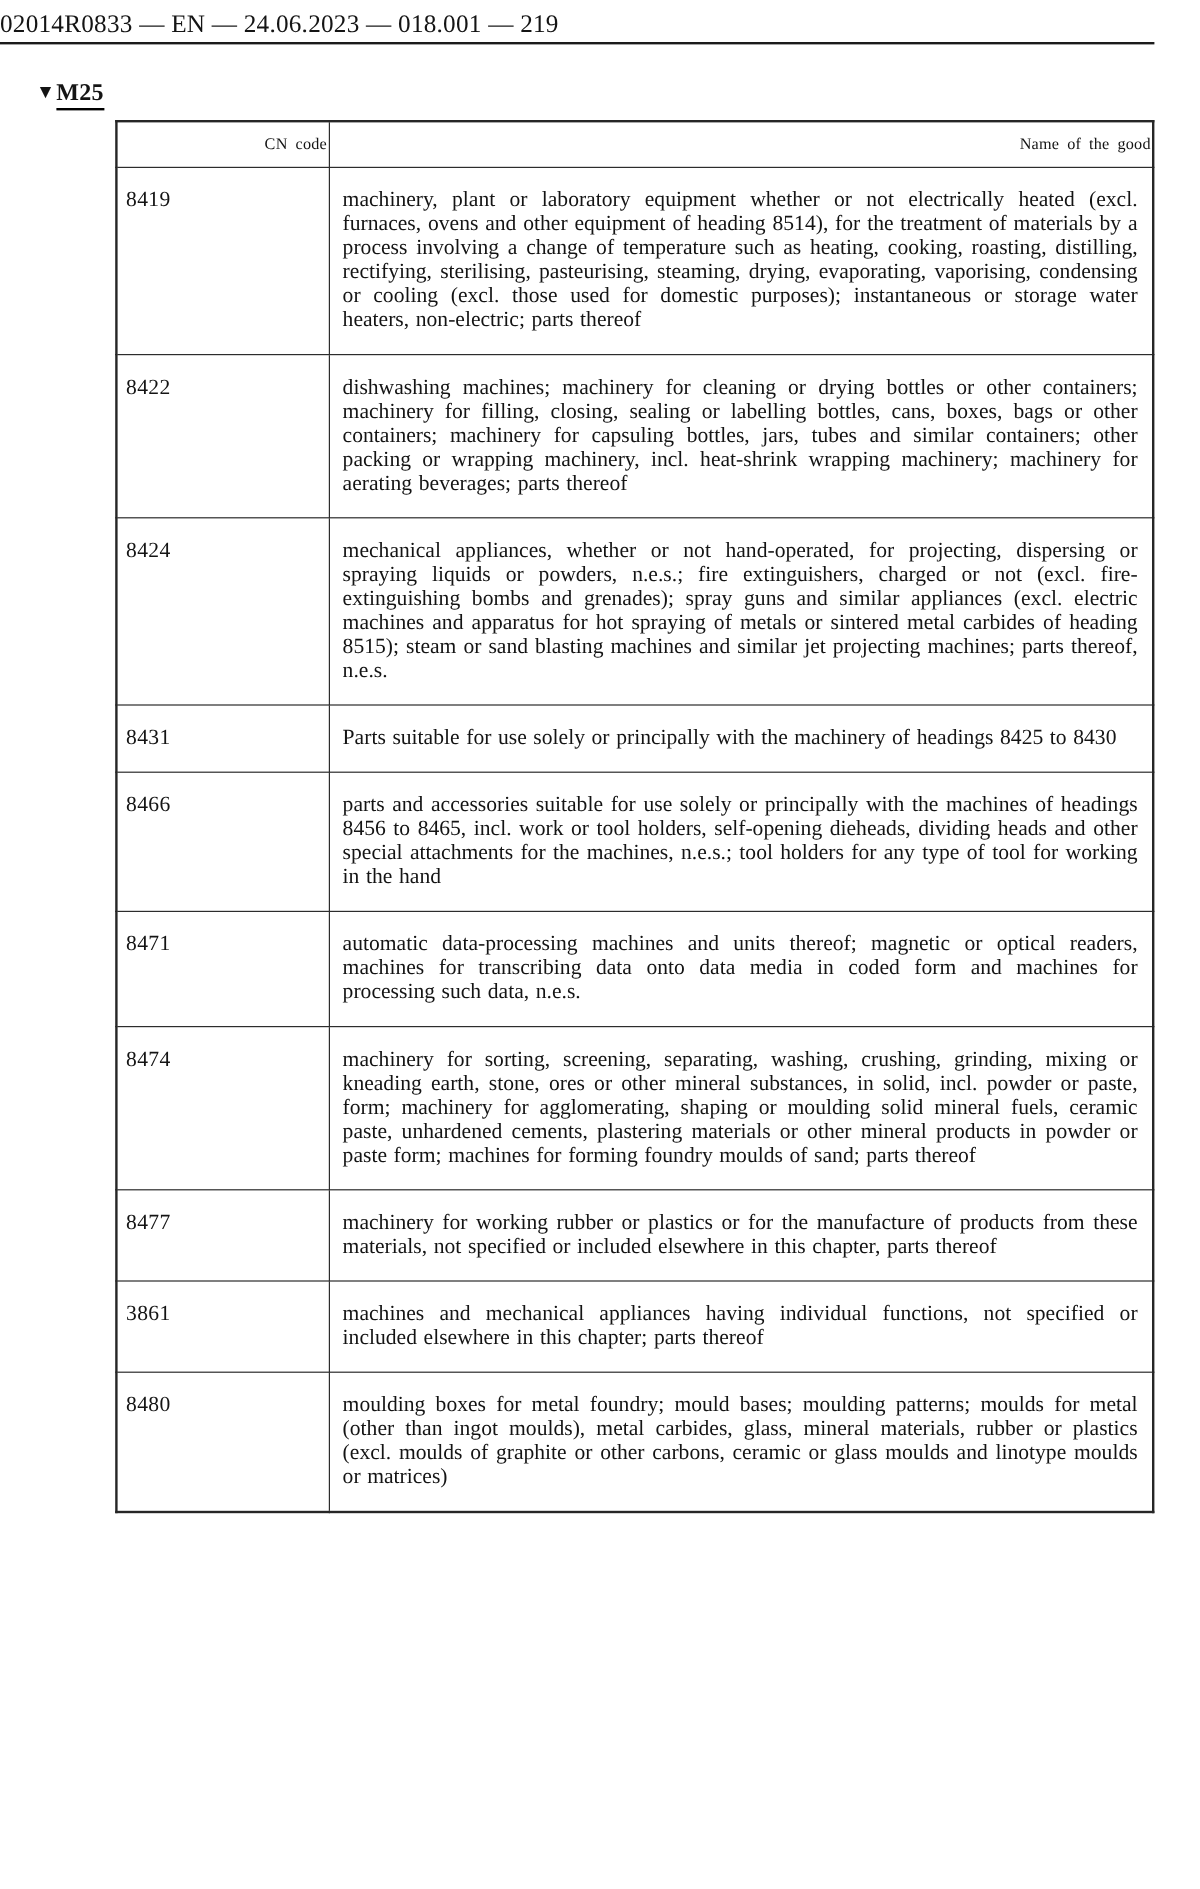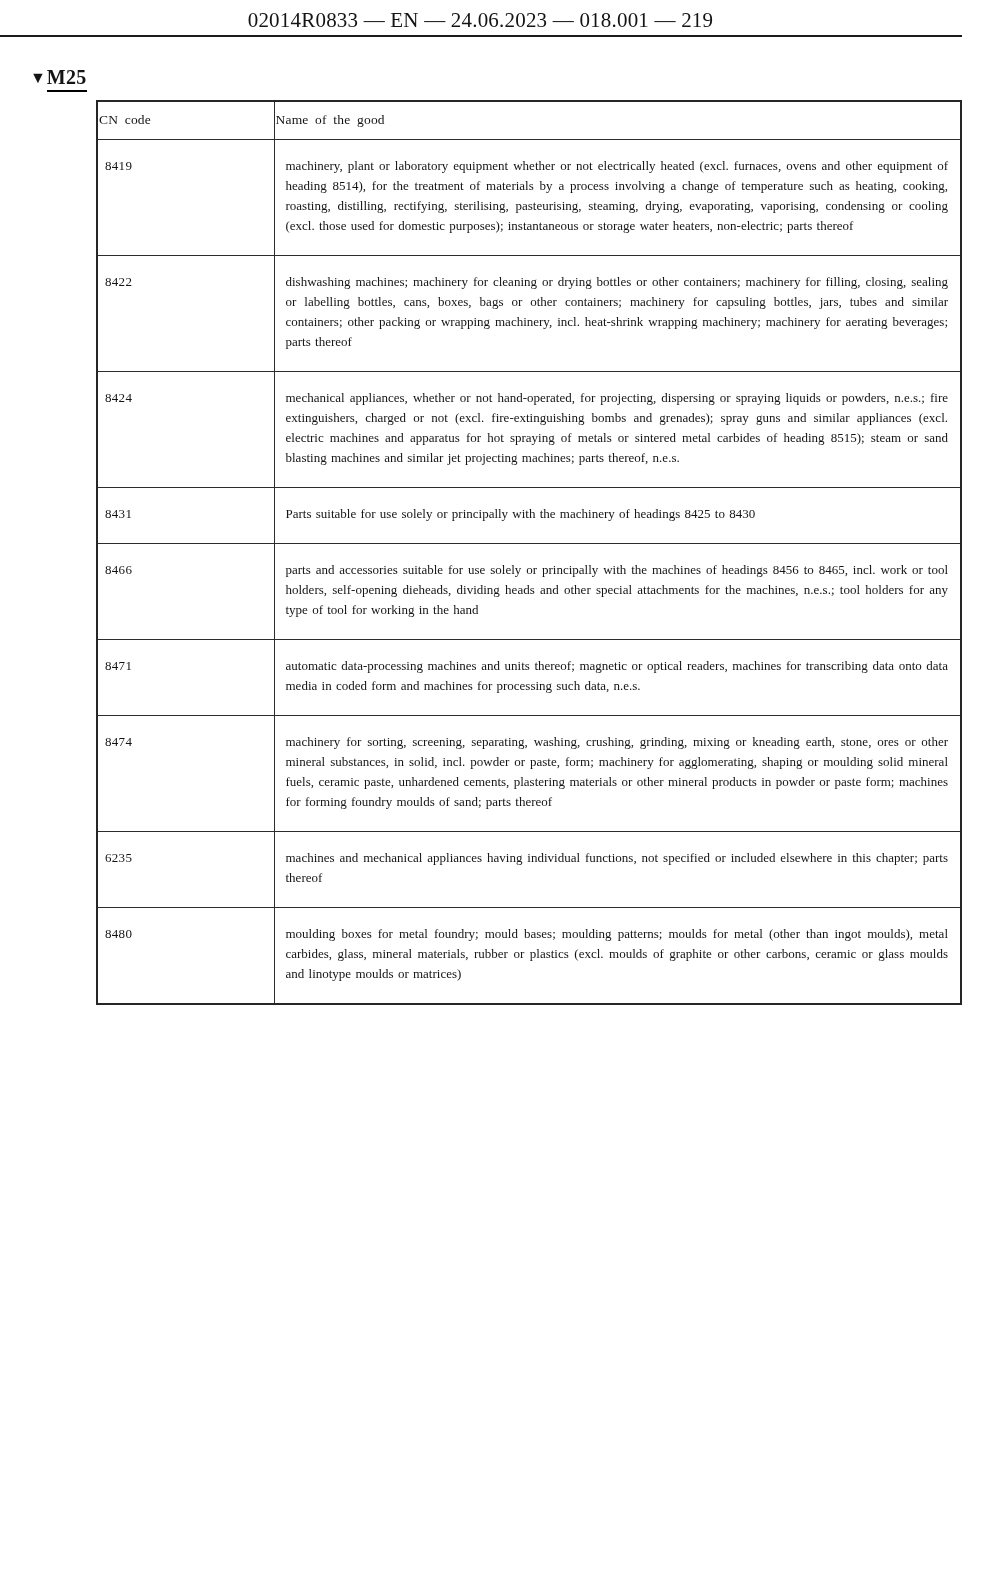--- a/index.html
+++ b/index.html
@@ -7,21 +7,21 @@
     margin: 0; padding: 0;
     width: 1000px; height: 1574px;
     background: #ffffff;
     color: #141414;
     font-family: "Liberation Serif", "DejaVu Serif", serif;
     overflow: hidden;
   }
   .page-header {
     width: 962px;
     padding: 9px 1px 3px 0;
-    text-align: center;
+    text-align: left;
     font-size: 21px;
     line-height: 23px;
     letter-spacing: 0.2px;
     border-bottom: 2px solid #1b1b1b;
     white-space: nowrap;
   }
   .marker {
     margin: 29px 0 0 30px;
     font-size: 20px;
     font-weight: bold;
@@ -46,26 +46,26 @@
     border: 2px solid #262626;
   }
   .doc-table th, .doc-table td {
     border: 1.5px solid #2c2c2c;
   }
   .doc-table col.c1 { width: 177px; }
   .doc-table th {
     font-weight: normal;
     font-size: 13.5px;
     height: 38px;
-    text-align: left;
+    text-align: right;
     vertical-align: middle;
     word-spacing: 3px;
     letter-spacing: 0.2px;
   }
-  .doc-table td { vertical-align: top; font-size: 13px; font-family: Liberation Serif, serif; }
+  .doc-table td { vertical-align: top; font-size: 18px; font-family: Liberation Serif, serif; }
   .doc-table td.code {
     padding: 16px 4px 8px 7px;
     line-height: 20px;
     letter-spacing: 0.3px;
   }
   .doc-table td.desc {
     padding: 16px 12px 19px 11px;
     line-height: 20px;
     text-align: justify;
     word-spacing: 1px;
@@ -126,23 +126,27 @@
   <tr>
     <td class="code">8471</td>
     <td class="desc">automatic data-processing machines and units thereof; magnetic or optical readers, machines for transcribing data onto data media in coded form and machines for processing such data, n.e.s.</td>
   </tr>
 
   <tr>
     <td class="code">8474</td>
     <td class="desc">machinery for sorting, screening, separating, washing, crushing, grinding, mixing or kneading earth, stone, ores or other mineral substances, in solid, incl. powder or paste, form; machinery for agglomerating, shaping or moulding solid mineral fuels, ceramic paste, unhardened cements, plastering materials or other mineral products in powder or paste form; machines for forming foundry moulds of sand; parts thereof</td>
   </tr>
 
+  <tr>
+    <td class="code">8477</td>
+    <td class="desc">machinery for working rubber or plastics or for the manufacture of products from these materials, not specified or included elsewhere in this chapter, parts thereof</td>
+  </tr>
 
   <tr>
-    <td class="code">6235</td>
+    <td class="code">3861</td>
     <td class="desc">machines and mechanical appliances having individual functions, not specified or included elsewhere in this chapter; parts thereof</td>
   </tr>
 
   <tr>
     <td class="code">8480</td>
     <td class="desc">moulding boxes for metal foundry; mould bases; moulding patterns; moulds for metal (other than ingot moulds), metal carbides, glass, mineral materials, rubber or plastics (excl. moulds of graphite or other carbons, ceramic or glass moulds and linotype moulds or matrices)</td>
   </tr>
 </tbody>
 </table>
 

